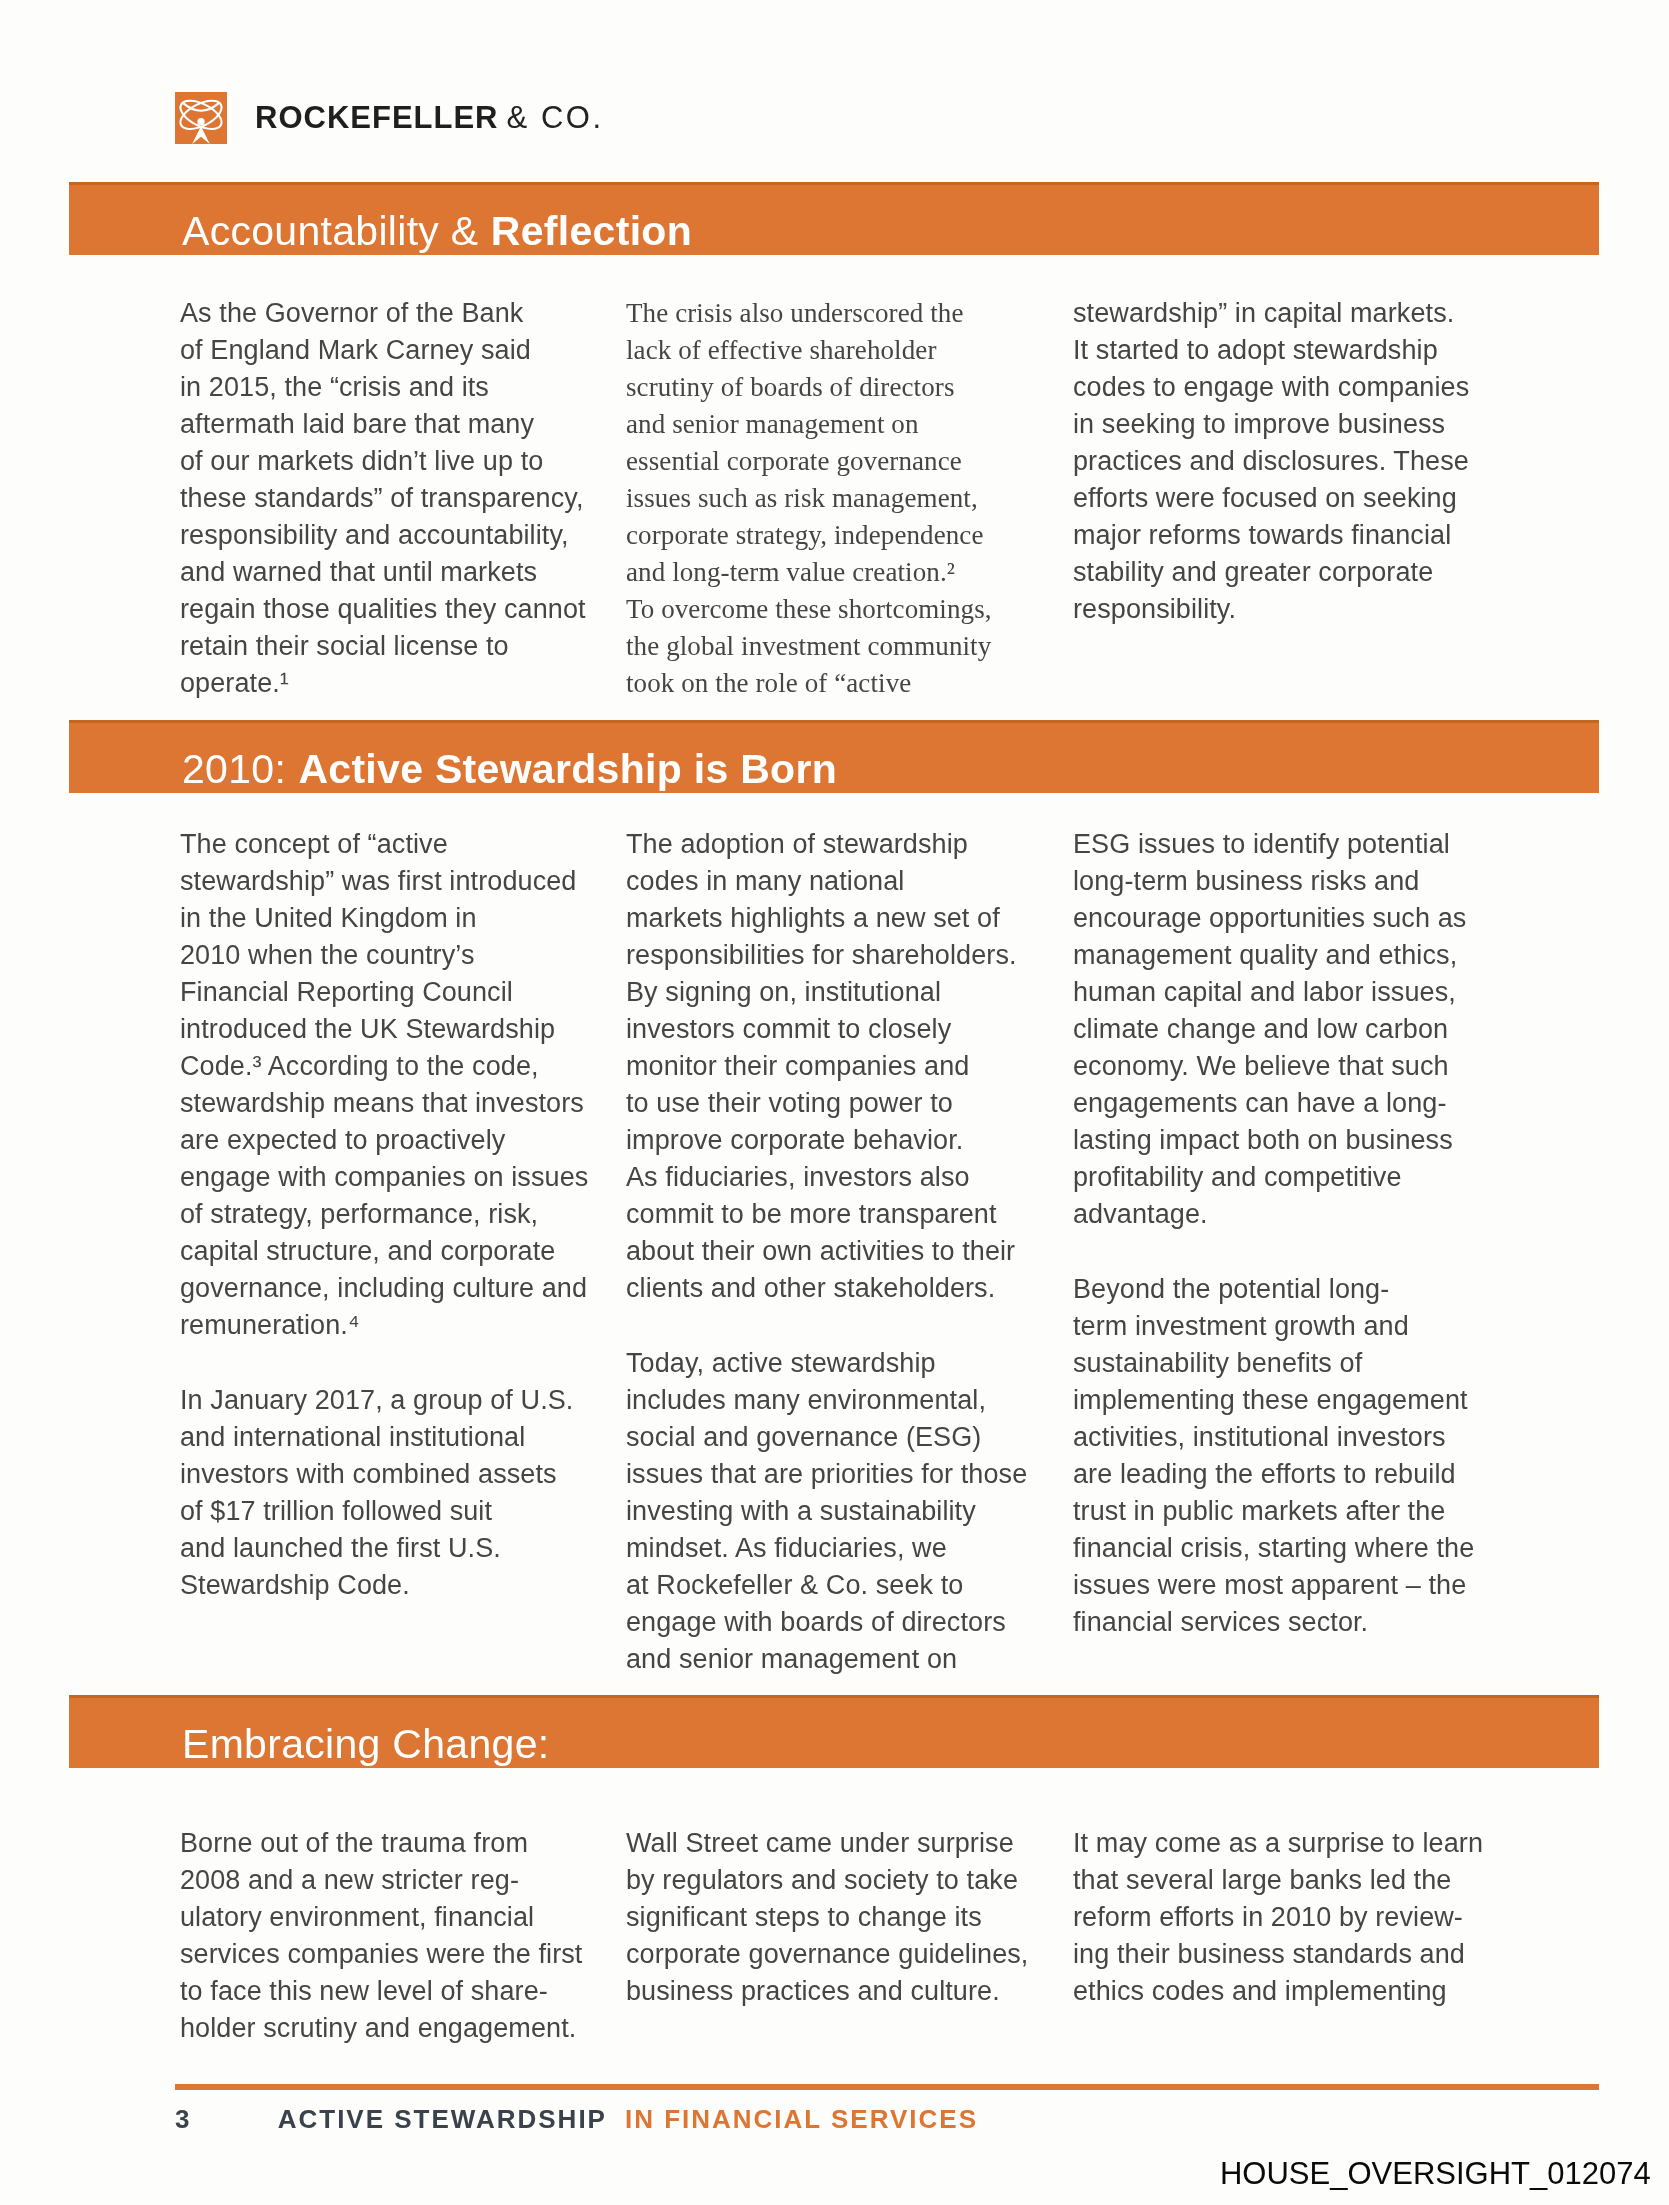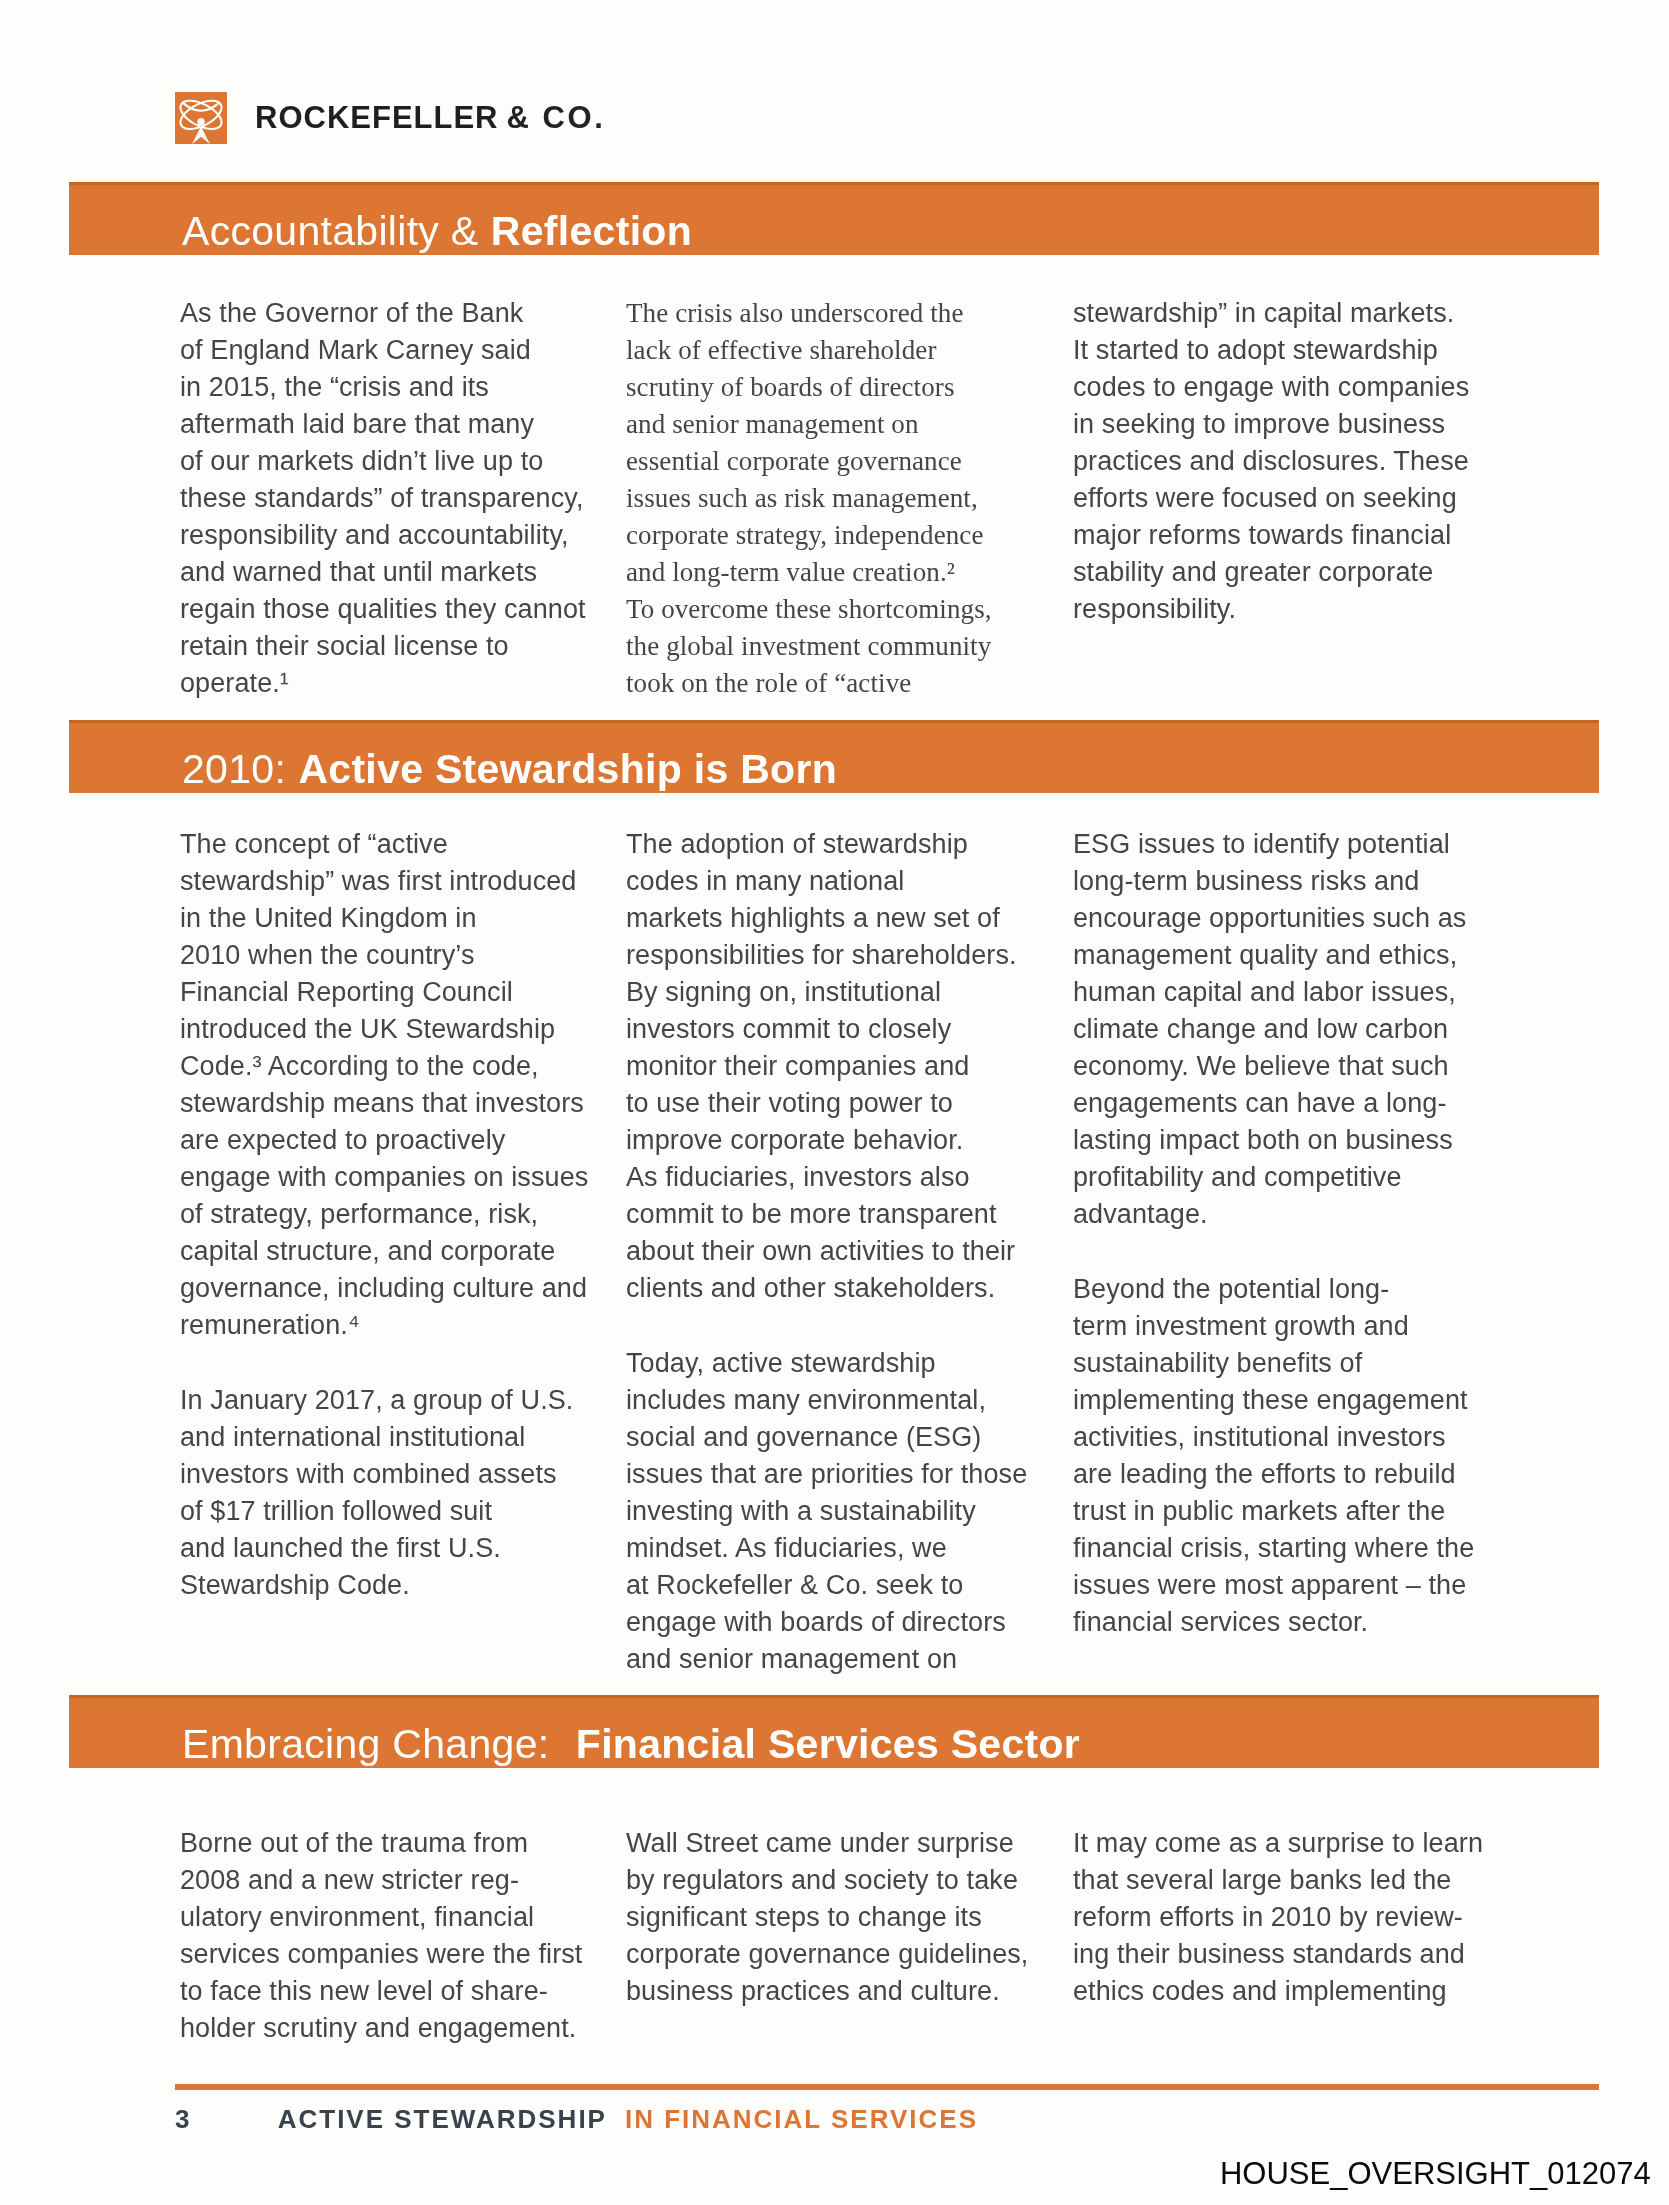--- a/index.html
+++ b/index.html
@@ -4,21 +4,21 @@
 <style>
   html,body{margin:0;padding:0;background:#fdfdfb;}
   .page{position:relative;width:1669px;height:2205px;background:#fdfdfb;overflow:hidden;
         font-family:"Liberation Sans",sans-serif;}
 
   
   .brand{position:absolute;left:175px;top:92px;display:flex;align-items:center;gap:28px;}
   .logo{width:52px;height:52px;display:block;}
   .wordmark{display:flex;align-items:baseline;color:#1f1f1d;}
   .wm-bold{font-size:31px;font-weight:700;letter-spacing:1px;}
-  .wm-light{font-size:31px;font-weight:700;letter-spacing:2.6px;margin-left:7.9px;color:#232321;}
+  .wm-light{font-size:31px;font-weight:400;letter-spacing:2.6px;margin-left:7.9px;color:#232321;}
 
   
   .band{position:absolute;left:69px;width:1530px;height:73px;background:var(--accent);
         border-top:3.3px solid var(--accent-dark);box-sizing:border-box;
         display:flex;align-items:flex-end;padding-left:113px;color:#ffffff;}
   .band-light{font-size:41px;font-weight:300;letter-spacing:0.3px;margin-right:0.30em;}
   .band-bold{font-size:41px;font-weight:700;letter-spacing:0.3px;}
 
   
   .col{position:absolute;width:435px;}
@@ -169,21 +169,20 @@
 implementing these engagement
 activities, institutional investors
 are leading the efforts to rebuild
 trust in public markets after the
 financial crisis, starting where the
 issues were most apparent – the
 financial services sector.</p>
       </div>
       <div class="band" style="top: 1695px; gap: 14px;">
         <span class="band-light">Embracing Change:</span>
-        <span class="band-bold">Financial Services Sector</span>
       </div>
       <div class="col" style="top: 1825px; left: 180px;">
         <p class="para">Borne out of the trauma from
 2008 and a new stricter reg-
 ulatory environment, financial
 services companies were the first
 to face this new level of share-
 holder scrutiny and engagement.</p>
       </div>
       <div class="col" style="top: 1825px; left: 626px;">

